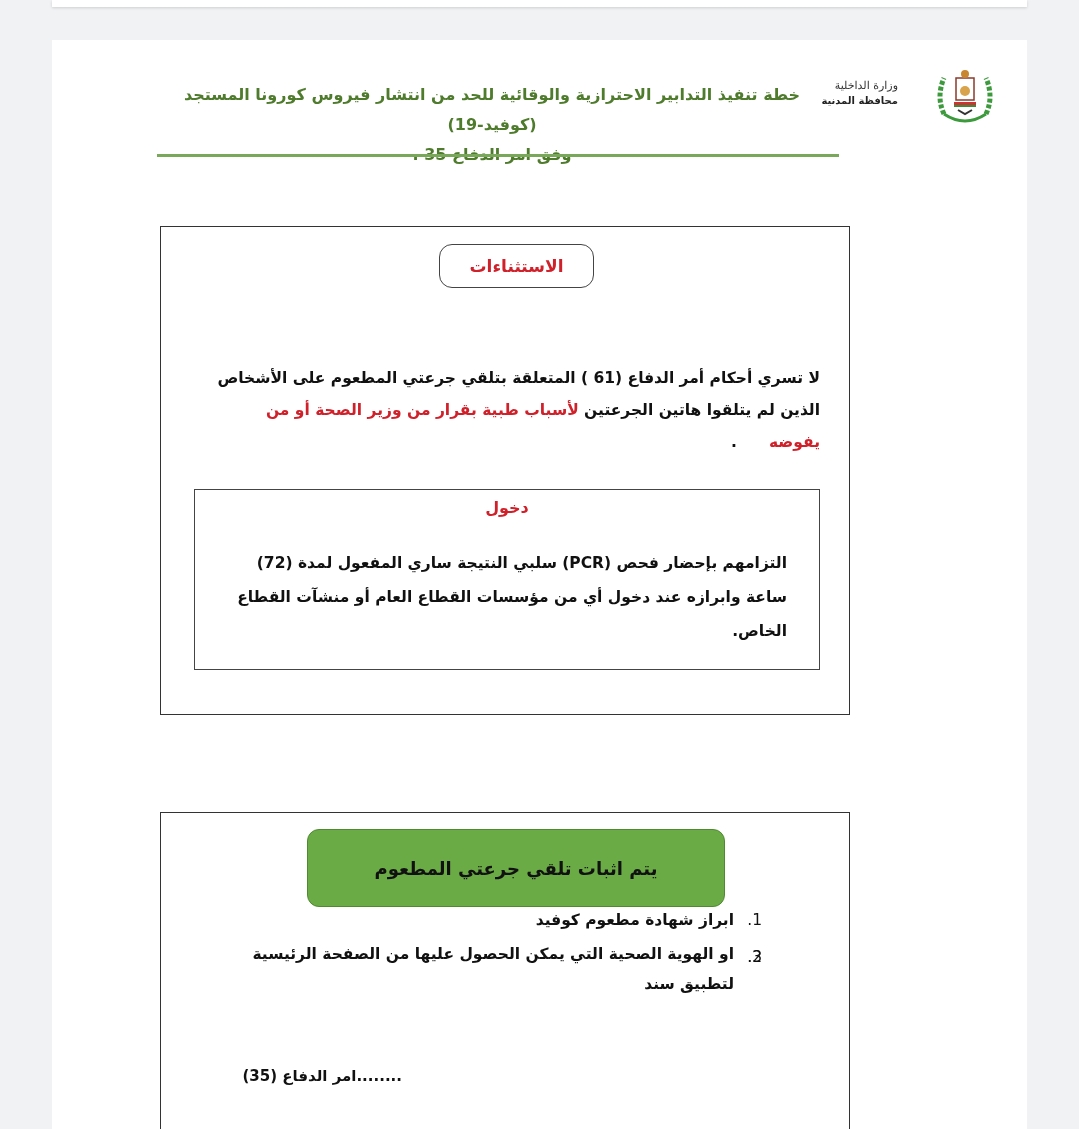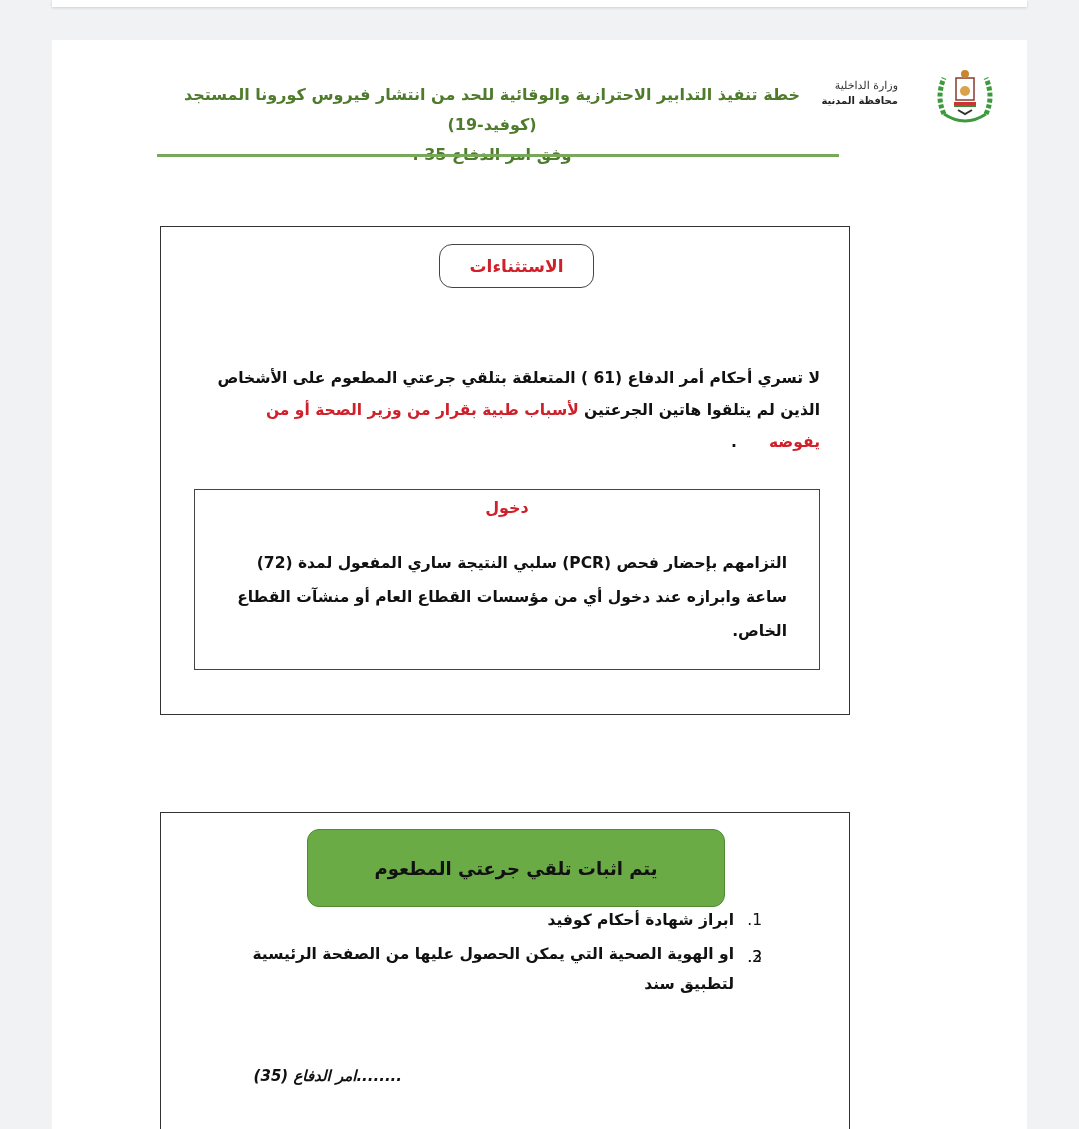--- a/index.html
+++ b/index.html
@@ -73,21 +73,21 @@
   .list {
     left: 170px; top: 862px; width: 540px; text-align: right;
     font-weight: bold; font-size: 15.5px; line-height: 37px; color: #111;
     margin: 0; padding: 0; list-style: none;
   }
   .list li { position: relative; padding-right: 28px; }
   .list .num { position: absolute; right: 0; top: 0; font-weight: normal; }
   .list .cont { display: block; line-height: 30px; }
   .footer-ref {
     left: 170px; top: 1027px; width: 180px; text-align: right;
-    font-weight: bold; font-size: 15px; color: #111; font-style: italic;
+    font-weight: bold; font-size: 15px; color: #111;
   }
 </style>
 </head>
 <body>
 
 <div class="prev-page"></div>
 
 <div class="page">
 
   <div class="abs emblem">
@@ -127,21 +127,21 @@
   <div class="abs box-inner"></div>
   <div class="abs condition-label rtl">دخول</div>
   <div class="abs condition-text rtl">التزامهم بإحضار فحص (PCR) سلبي النتيجة ساري المفعول لمدة (72) ساعة وابرازه عند دخول أي من مؤسسات القطاع العام أو منشآت القطاع الخاص.</div>
 
   <div class="abs box-outer2"></div>
   <div class="abs green-banner rtl">يتم اثبات تلقي جرعتي المطعوم</div>
 
   <ol class="abs list rtl">
     <li>
       <span class="num">1.</span>
-      <span>ابراز شهادة أحكام كوفيد</span>
+      <span>ابراز شهادة مطعوم كوفيد</span>
     </li>
     <li>
       <span class="num">2.</span>
     </li>
     <li>
       <span class="num">3.</span>
       <span class="cont">او الهوية الصحية التي يمكن الحصول عليها من الصفحة الرئيسية لتطبيق سند</span>
     </li>
   </ol>
 

